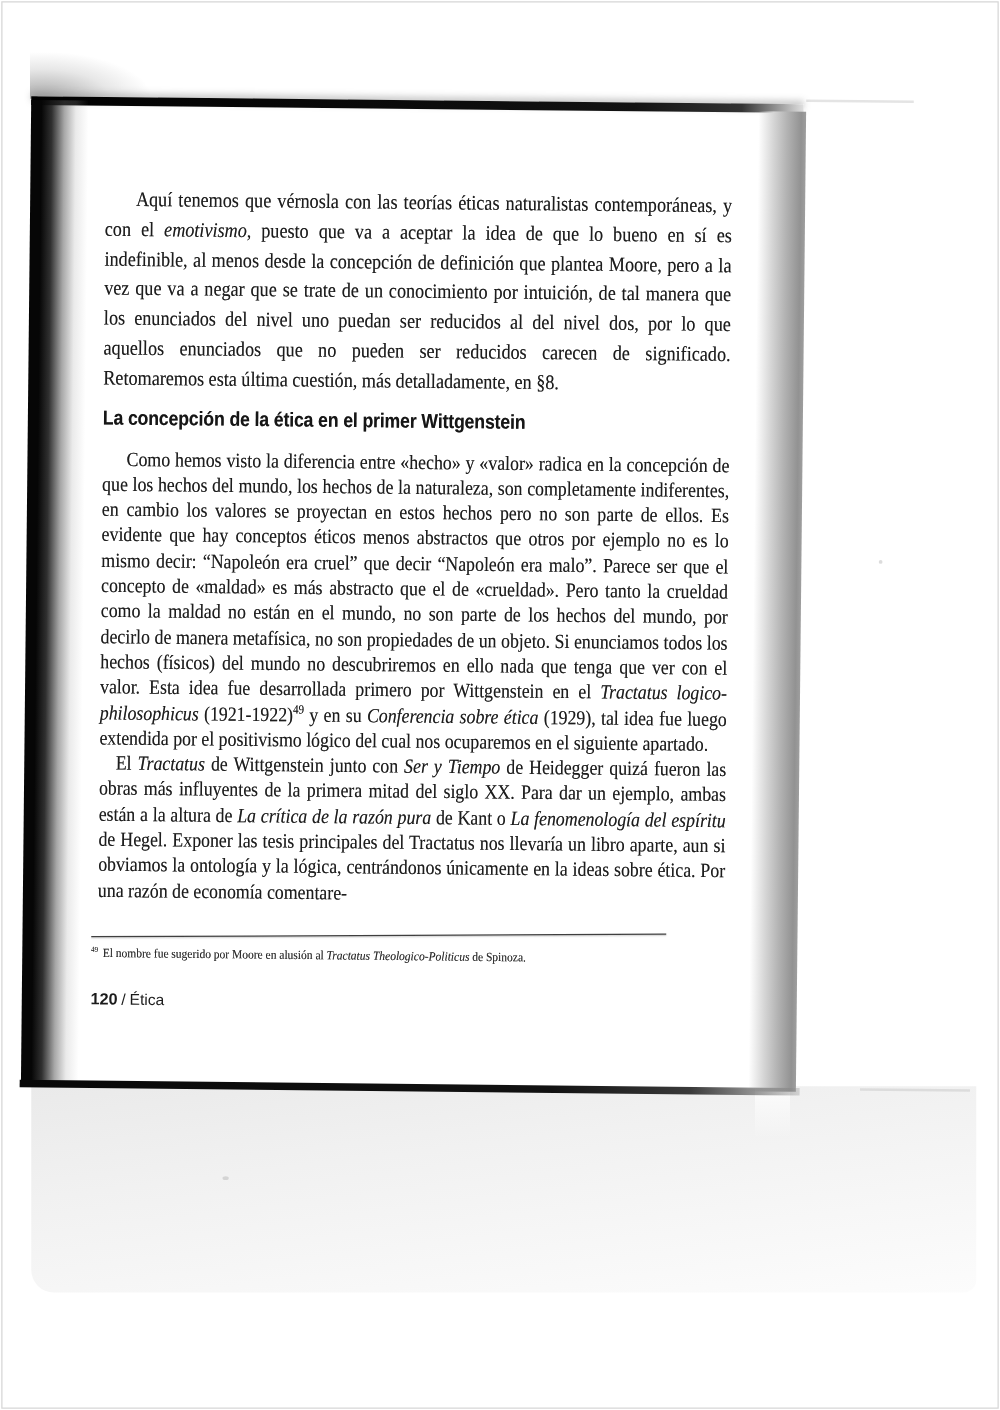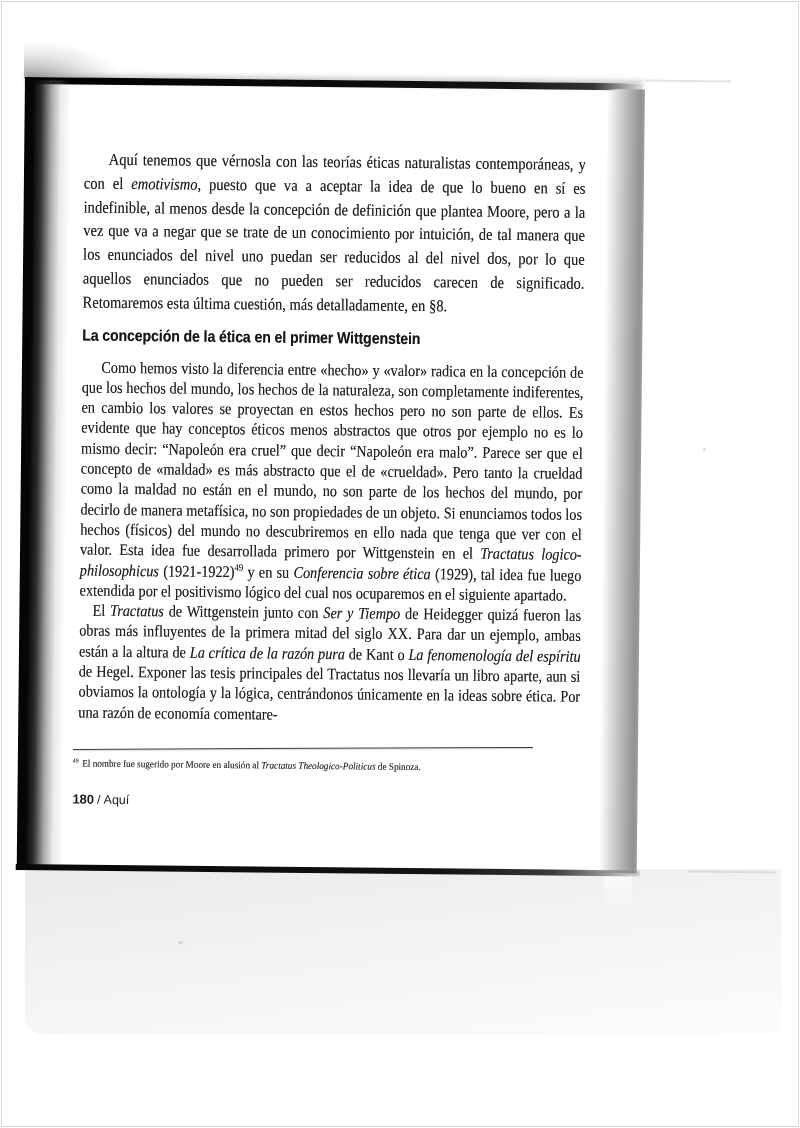--- a/index.html
+++ b/index.html
@@ -92,16 +92,16 @@
           <p class="para p-normal ind-s"><span>El </span><span class="it">Tractatus</span><span> de Wittgenstein junto con </span><span class="it">Ser y Tiempo</span><span> de Heidegger quizá fueron las obras más influyentes de la primera mitad del siglo XX. Para dar un ejemplo, ambas están a la altura de </span><span class="it">La crítica de la razón pura</span><span> de Kant o </span><span class="it">La fenomenología del espíritu</span><span> de Hegel. Exponer las tesis principales del Tractatus nos llevaría un libro aparte, aun si obviamos la ontología y la lógica, centrándonos únicamente en la ideas sobre ética. Por una razón de economía comentare-</span></p>
         </div>
     </section>
 
     <div class="footnote-rule"></div>
     <p class="footnote">
       <sup>49</sup><span id="footnote-text"><span>El nombre fue sugerido por Moore en alusión al </span><span class="it">Tractatus Theologico-Politicus</span><span> de Spinoza.</span></span>
     </p>
 
     <div class="footer">
-      <span class="pgnum">180</span><span class="pgdiv">/</span><span class="pgtitle">Aquí</span>
+      <span class="pgnum">120</span><span class="pgdiv">/</span><span class="pgtitle">Ética</span>
     </div>
   </div>
 </div>
 
 </body></html>

